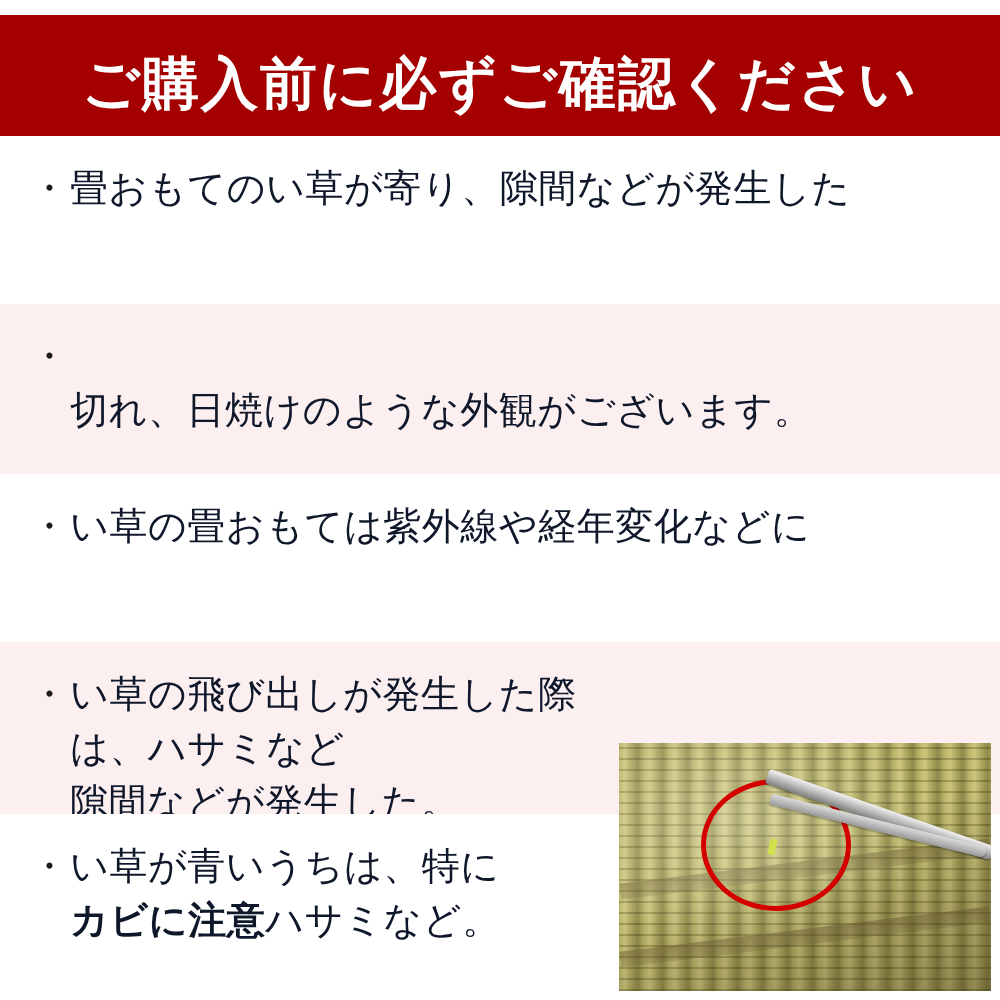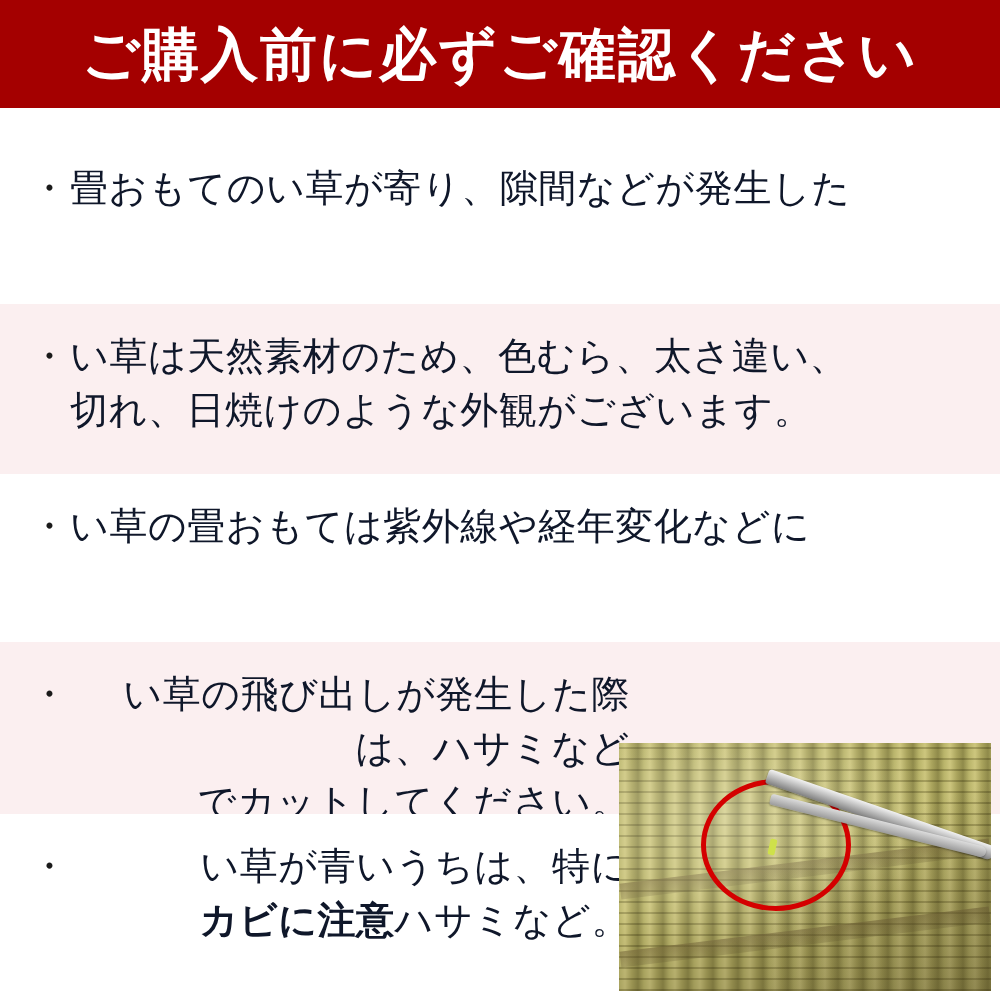--- a/index.html
+++ b/index.html
@@ -18,23 +18,23 @@
     width: 1000px;
     height: 1000px;
     box-sizing: border-box;
     background: #ffffff;
   }
 
   
   .header {
     position: absolute;
     left: 0;
-    top: 0;
-    width: 1000px;
-    height: 108px;
+    top: 15px;
+    width: 1000px;
+    height: 136px;
     background: #a40000;
     display: flex;
     align-items: center;
     justify-content: center;
   }
   .header-title {
     color: #ffffff;
     font-size: 57px;
     font-weight: bold;
     letter-spacing: 2px;
@@ -87,21 +87,20 @@
 
   
   .r1 { height: 168px; }
   .r2 { height: 170px; }
   .r3 { height: 168px; }
   .r4 { height: 172px; }
   .r5 { height: 186px; }
 
   .r4 .notice-text, .r5 .notice-text {
     max-width: 560px;
-    text-align: right;
   }
 
   
   .photo {
     position: absolute;
     right: 9px;
     bottom: 9px;
     width: 372px;
     height: 248px;
     overflow: hidden;
@@ -209,37 +208,37 @@
     <div class="notice-row plain r1">
       <span class="bullet">・</span>
       <span class="notice-text">
         <span>畳おもてのい草が寄り、隙間などが発生した</span><br>
       </span>
     </div>
 
     <div class="notice-row alt r2">
       <span class="bullet">・</span>
       <span class="notice-text">
-        <span>い草は天然素材のため、色むら、太さ違い、</span><br>
+        <br>
         <span>切れ、日焼けのような外観がございます。</span>
       </span>
     </div>
 
     <div class="notice-row plain r3">
       <span class="bullet">・</span>
       <span class="notice-text">
         <span>い草の畳おもては紫外線や経年変化などに</span><br>
       </span>
     </div>
 
     <div class="notice-row alt r4">
       <span class="bullet">・</span>
       <span class="notice-text">
         <span>い草の飛び出しが発生した際は、ハサミなど</span><br>
-        <span>でカットしてください。</span>
+        <span>隙間などが発生した。</span>
       </span>
     </div>
 
     <div class="notice-row plain r5">
       <span class="bullet">・</span>
       <span class="notice-text">
         <span>い草が青いうちは、特に</span><br>
         <span class="emph">カビに注意</span><span>ハサミなど。</span>
       </span>
     </div>

